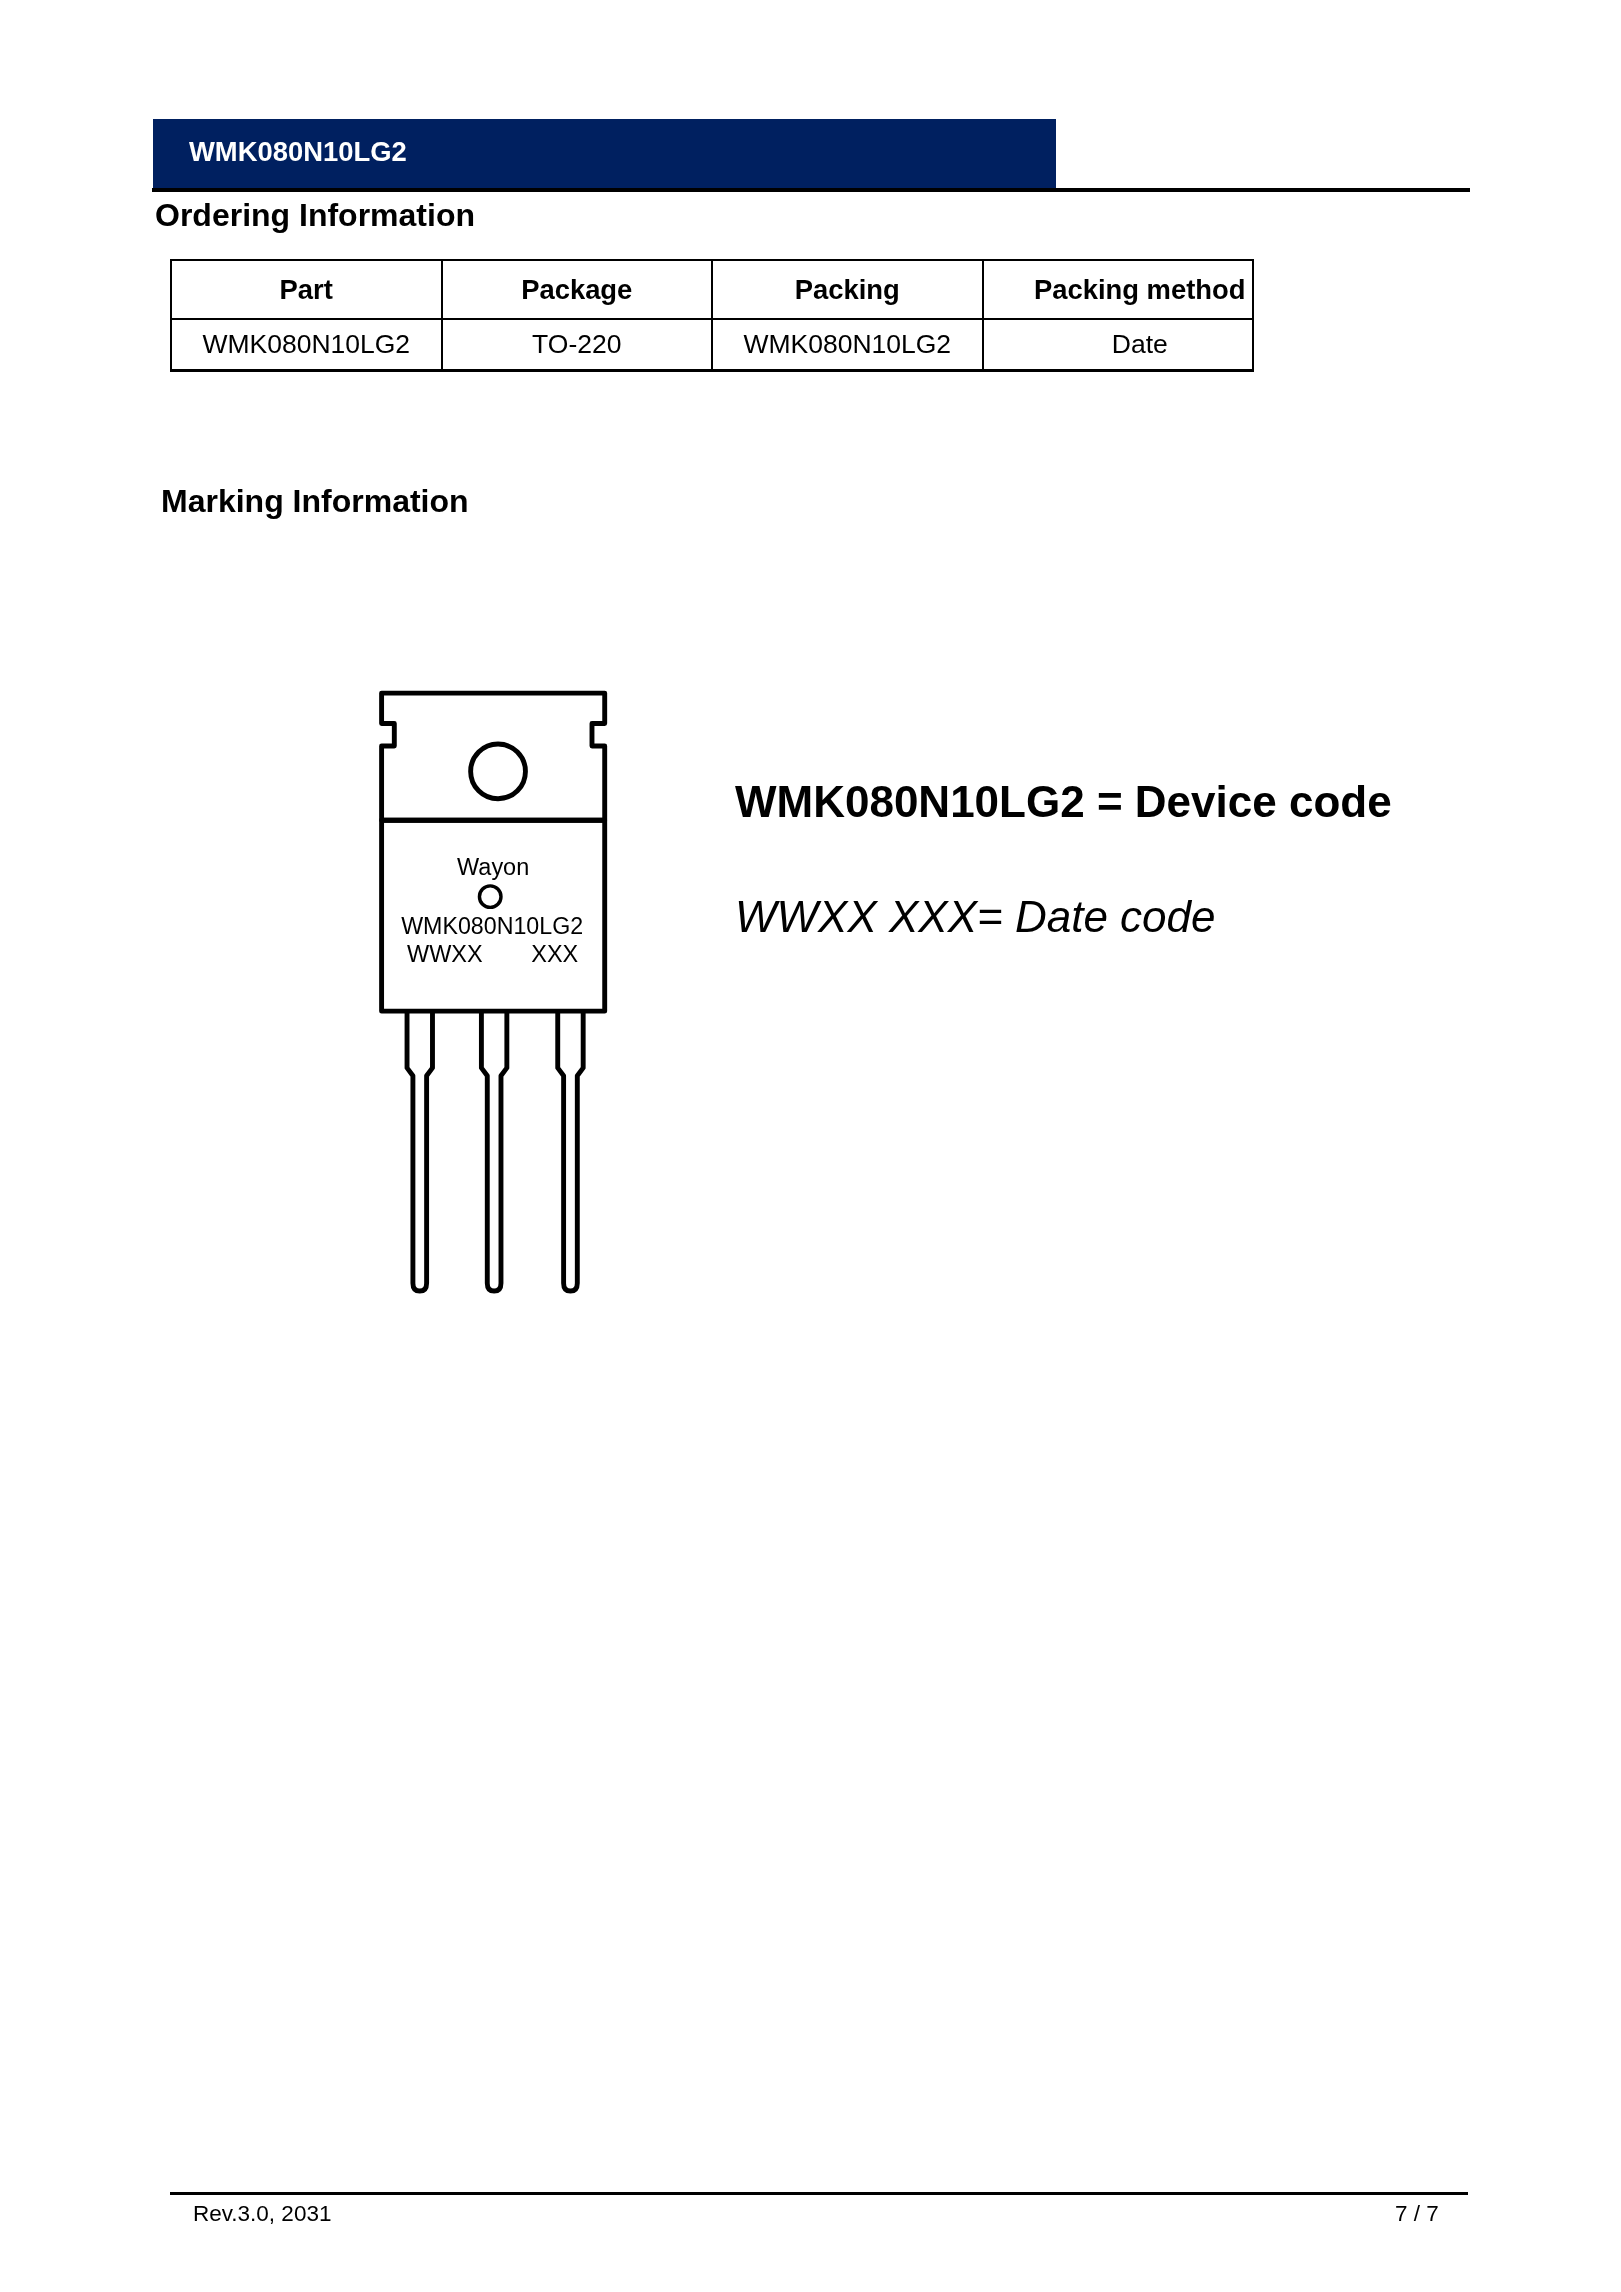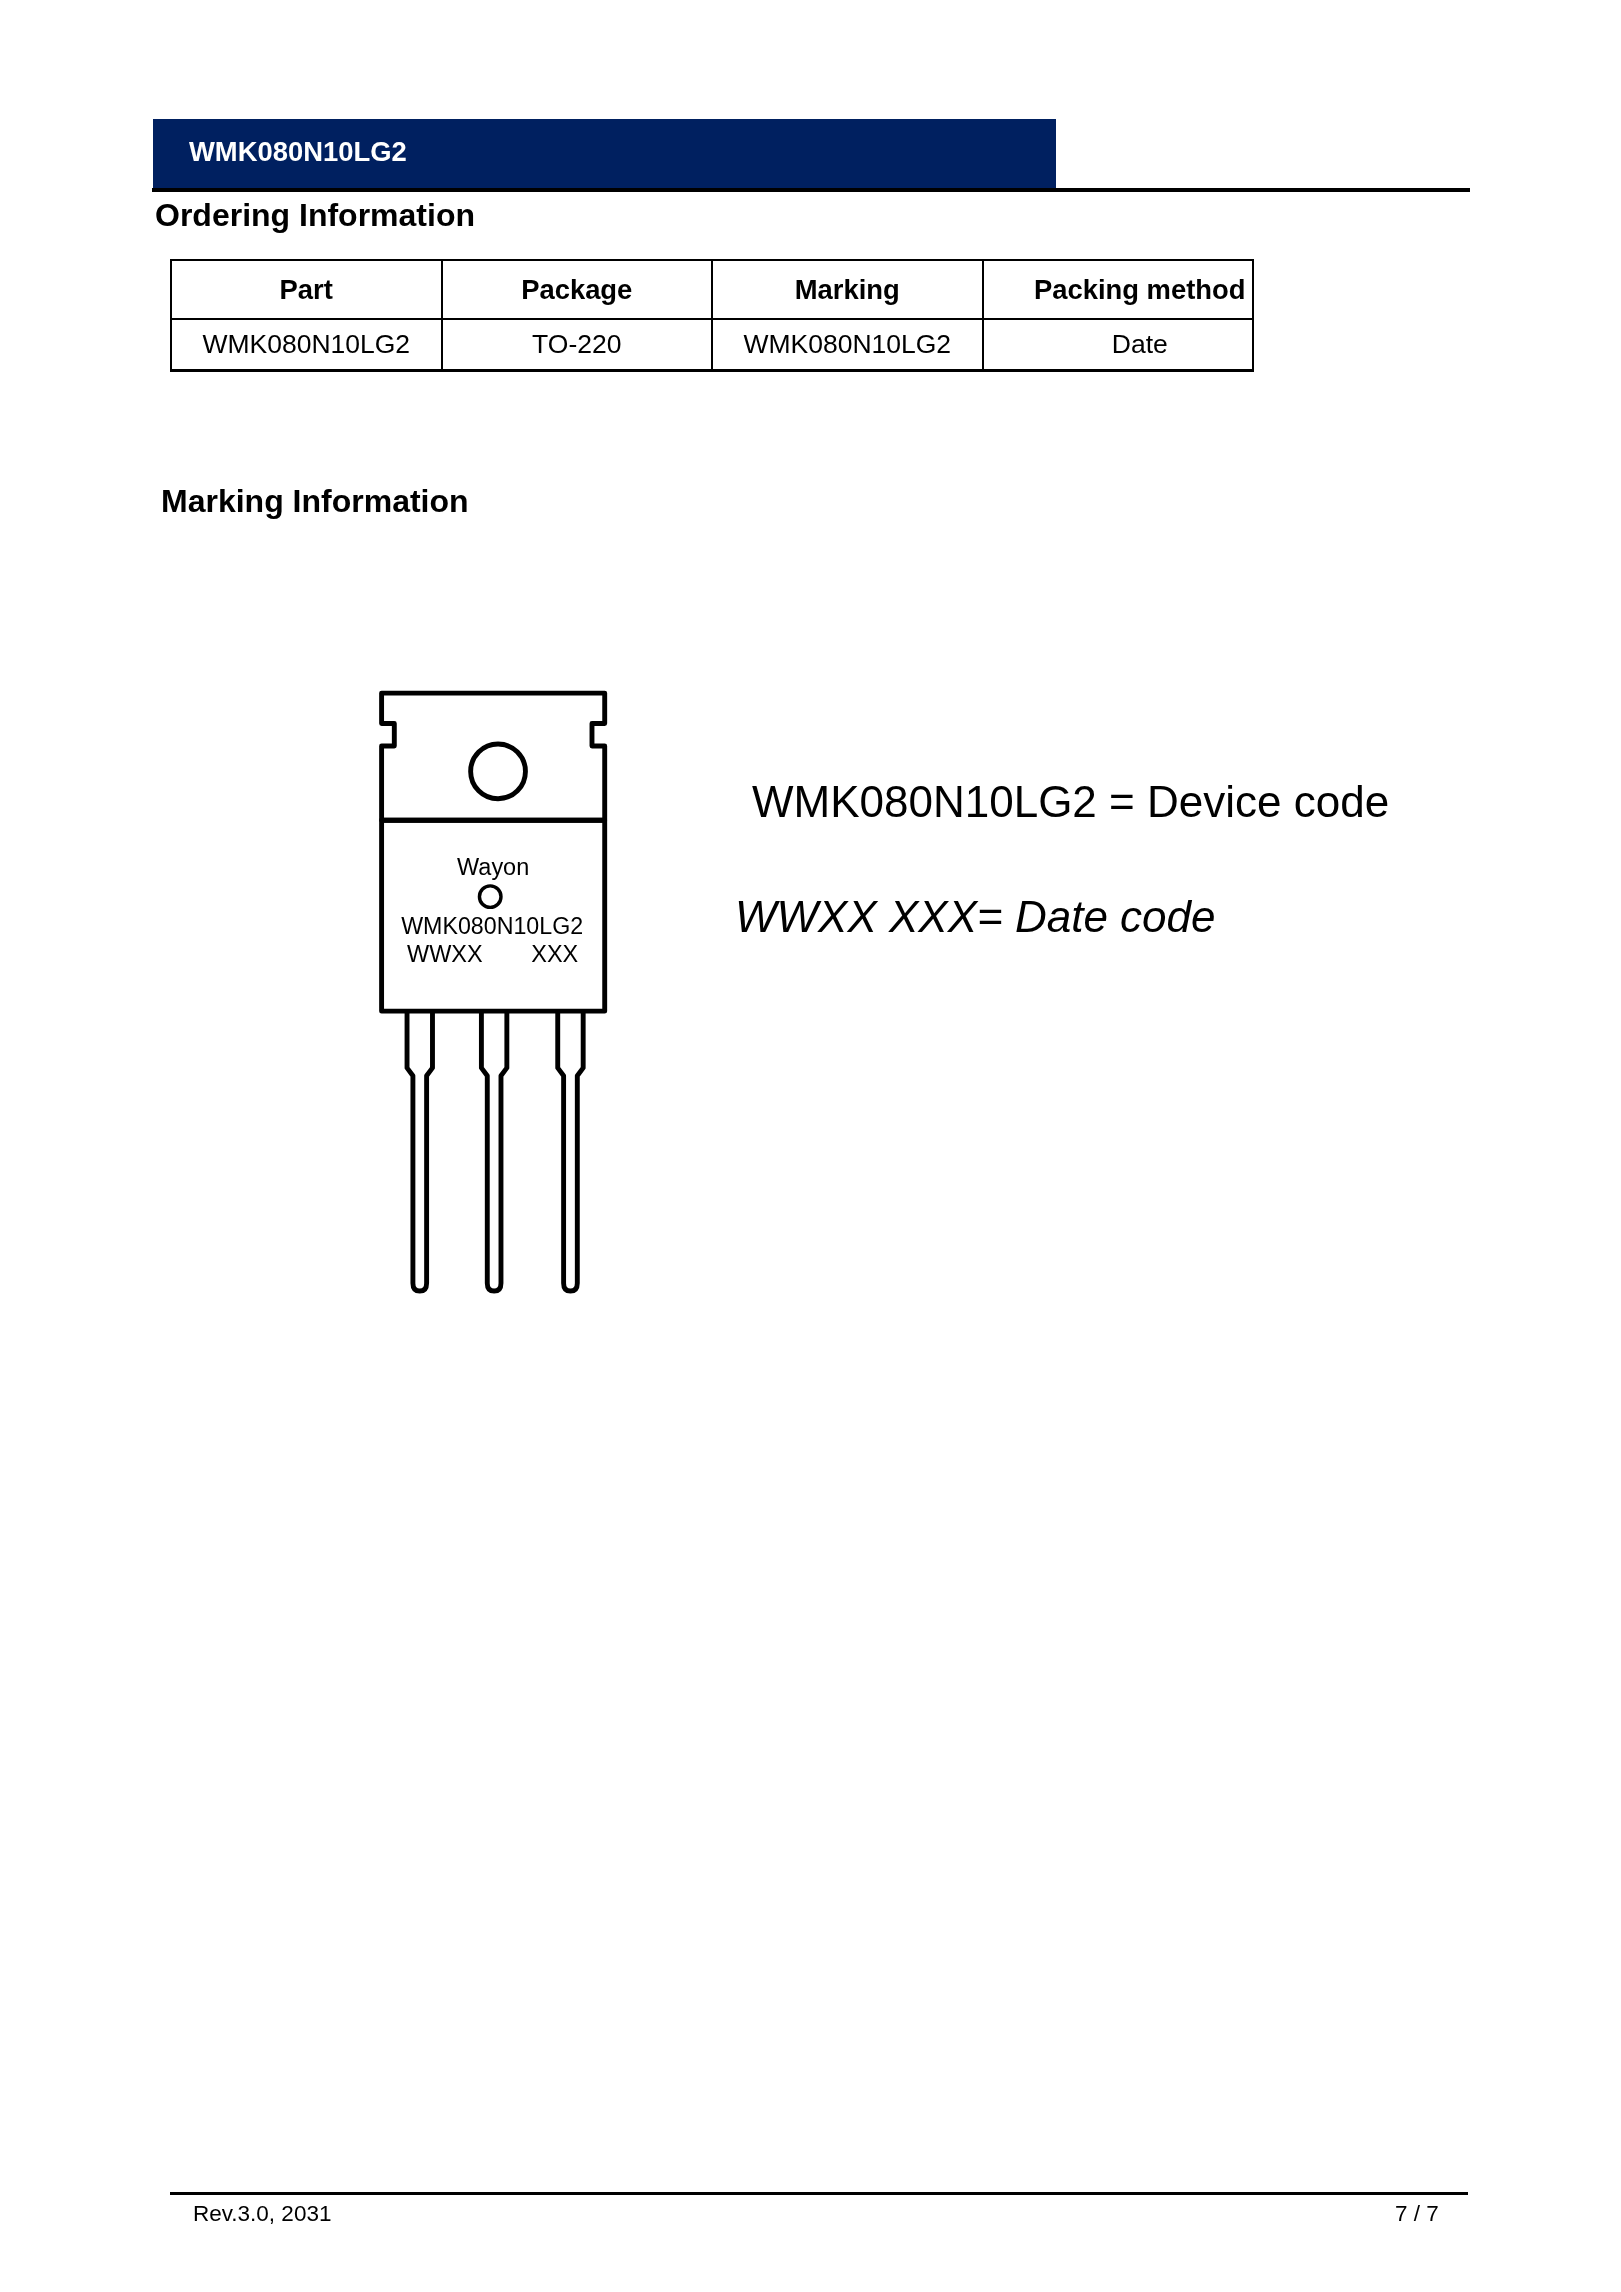--- a/index.html
+++ b/index.html
@@ -33,21 +33,21 @@
 </div>
 <div class="abs top-rule"></div>
 
 <div class="abs h2" style="left:155px; top:196px;">Ordering Information</div>
 
 <table class="order">
   <tbody>
       <tr class="head">
     <th>Part</th>
     <th>Package</th>
-    <th>Marking</th>
+    <th>Packing</th>
     <th>Packing method</th>
   </tr>
   <tr class="body">
     <td>WMK080N10LG2</td>
     <td>TO-220</td>
     <td>WMK080N10LG2</td>
     <td>Date</td>
   </tr>
 </tbody>
   </table>
@@ -69,19 +69,19 @@
     <path d="M415,1034 L415,1090 L421,1098 L421,1310 Q421,1318 428,1318 Q435,1318 435,1310 L435,1098 L441,1090 L441,1034"></path>
     <path d="M491,1034 L491,1090 L497,1098 L497,1310 Q497,1318 504,1318 Q511,1318 511,1310 L511,1098 L517,1090 L517,1034"></path>
     <path d="M569,1034 L569,1090 L575,1098 L575,1310 Q575,1318 582,1318 Q589,1318 589,1310 L589,1098 L595,1090 L595,1034"></path>
   </g>
   <text x="503" y="893" font-size="24" text-anchor="middle" fill="#000">Wayon</text>
   <text x="502" y="953" font-size="24" text-anchor="middle" fill="#000" textLength="186" lengthAdjust="spacingAndGlyphs">WMK080N10LG2</text>
   <text x="415" y="982" font-size="24" fill="#000">WWXX</text>
   <text x="590" y="982" font-size="24" text-anchor="end" fill="#000">XXX</text>
 </svg>
 
-<div class="abs legend-line" style="left:752px; top:776px;">WMK080N10LG2 = Device code</div>
+<div class="abs legend-line" style="left:735px; top:776px;font-weight:bold;">WMK080N10LG2 = Device code</div>
 <div class="abs legend-line" style="left:735px; top:891px;font-style:italic;">WWXX XXX= Date code</div>
 
 <div class="abs footer-rule"></div>
 <div class="abs footer-text" style="left:193px; top:2200px;">Rev.3.0, 2031</div>
 <div class="abs footer-text" style="left:1395px; top:2200px;">7 / 7</div>
 
 
 </body></html>

